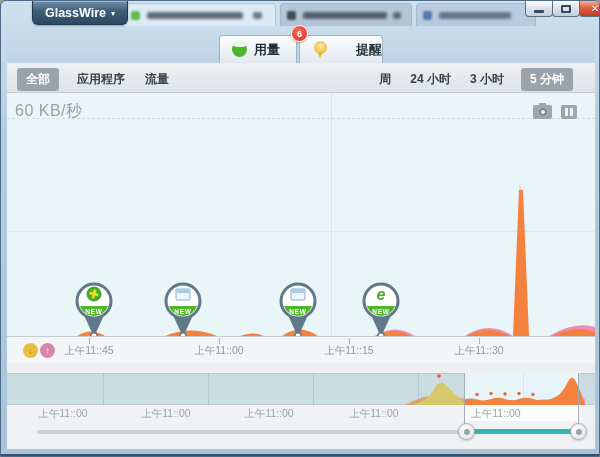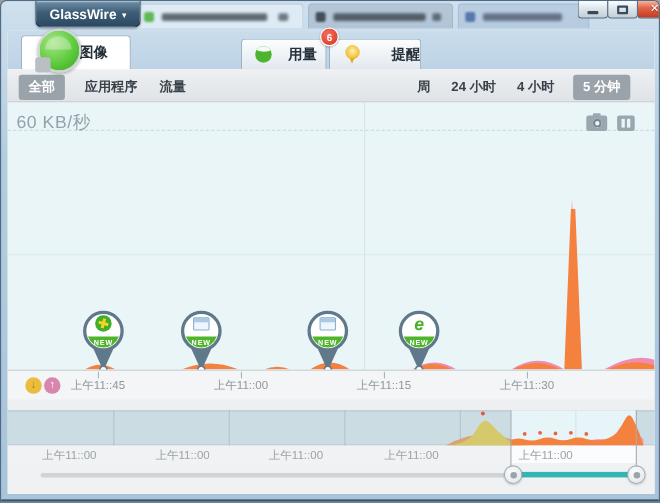--- a/index.html
+++ b/index.html
@@ -25,21 +25,21 @@
   
   #client{position:absolute;left:6px;top:27px;width:588px;height:421px;background:#fff;}
   
   #tabbar{position:absolute;left:0;top:0;width:588px;height:35px;background:linear-gradient(#c9dcec,#bdd3e5);}
   .tab{position:absolute;top:7px;height:28px;background:linear-gradient(#fcfdfe,#eaeff4 70%,#e2e8ee);
     border:1px solid #9db2c2;border-bottom:none;border-radius:4px 4px 0 0;display:flex;align-items:center;box-sizing:border-box;
     font-size:13px;font-weight:bold;color:#25313a;cursor:pointer;}
   .tab.active{top:4px;height:31px;background:#fff;z-index:3;}
   #tab-graph{left:12px;width:100px;padding-left:52px;}
   #tab-firewall{left:114px;width:97px;padding-left:38px;}
-  #tab-usage{left:212px;width:78px;padding-left:34px;justify-content:center;}
+  #tab-usage{left:212px;width:78px;padding-left:34px;}
   #tab-alerts{left:292px;width:84px;padding-left:36px;justify-content:flex-end;}
   #logo-circle{position:absolute;left:14px;top:-7px;width:36px;height:36px;border-radius:50%;z-index:4;
     background:radial-gradient(circle at 35% 30%,#a8e487,#5ecb3e 55%,#3da424);border:2px solid #cfd6d4;box-shadow:0 1px 3px rgba(0,0,0,.35);}
   #logo-circle::before{content:"";position:absolute;left:-4px;bottom:-2px;width:14px;height:14px;background:#b9bfc2;border-radius:3px;z-index:-1;}
   #logo-circle::after{content:"";position:absolute;left:5px;top:5px;width:24px;height:12px;border-radius:12px 12px 0 0;background:rgba(255,255,255,.3);}
   .flame{position:absolute;left:16px;top:6px;width:13px;height:13px;background:linear-gradient(#f8a23c,#e85a18);border-radius:0 50% 50% 50%;transform:rotate(-135deg);}
   .flame::after{content:"";position:absolute;left:3px;top:3px;width:7px;height:7px;background:#fbcf6e;border-radius:0 50% 50% 50%;}
   .usage-icon{position:absolute;left:12px;top:6px;width:15px;height:15px;border-radius:50%;background:#4cb42d;overflow:hidden;}
   .usage-icon::after{content:"";position:absolute;left:-2px;top:-6px;width:20px;height:11px;background:#f4fbf6;border-radius:50%;}
   .alert-pin{position:absolute;left:14px;top:5px;width:13px;height:13px;border-radius:50%;background:radial-gradient(circle at 50% 42%,#fdf0b6,#f3c33c 60%,#e2a81f);}
@@ -129,45 +129,41 @@
         </div>
       <div class="winbtn" id="btn-close">
           <span>✕</span>
         </div>
     </div>
   </div>
 
   <div id="client">
 
     <div id="tabbar">
-      <div class="tab active" id="tab-graph">
-        <div id="logo-circle"></div>
-        <span>图像</span>
-      </div>
       <div class="tab" id="tab-usage">
         <div class="usage-icon"></div>
         <span>用量</span>
       </div>
       <div class="tab" id="tab-alerts">
         <div class="alert-pin"></div>
         <span>提醒</span>
       </div>
       <div id="alert-badge">6</div>
     </div>
 
     <div id="subnav">
       <div id="filters">
         <span class="pill">全部</span>
         <span class="flat">应用程序</span>
         <span class="flat">流量</span>
       </div>
       <div id="ranges">
         <span class="flat">周</span>
         <span class="flat">24 小时</span>
-        <span class="flat">4 小时</span>
+        <span class="flat">3 小时</span>
         <span class="pill">5 分钟</span>
       </div>
     </div>
 
     <div id="graph">
       <div class="hline-dash"></div>
       <div class="hline"></div>
       <div class="vline"></div>
       <div id="ylabel">60 KB/秒</div>
       <div id="graph-tools">

